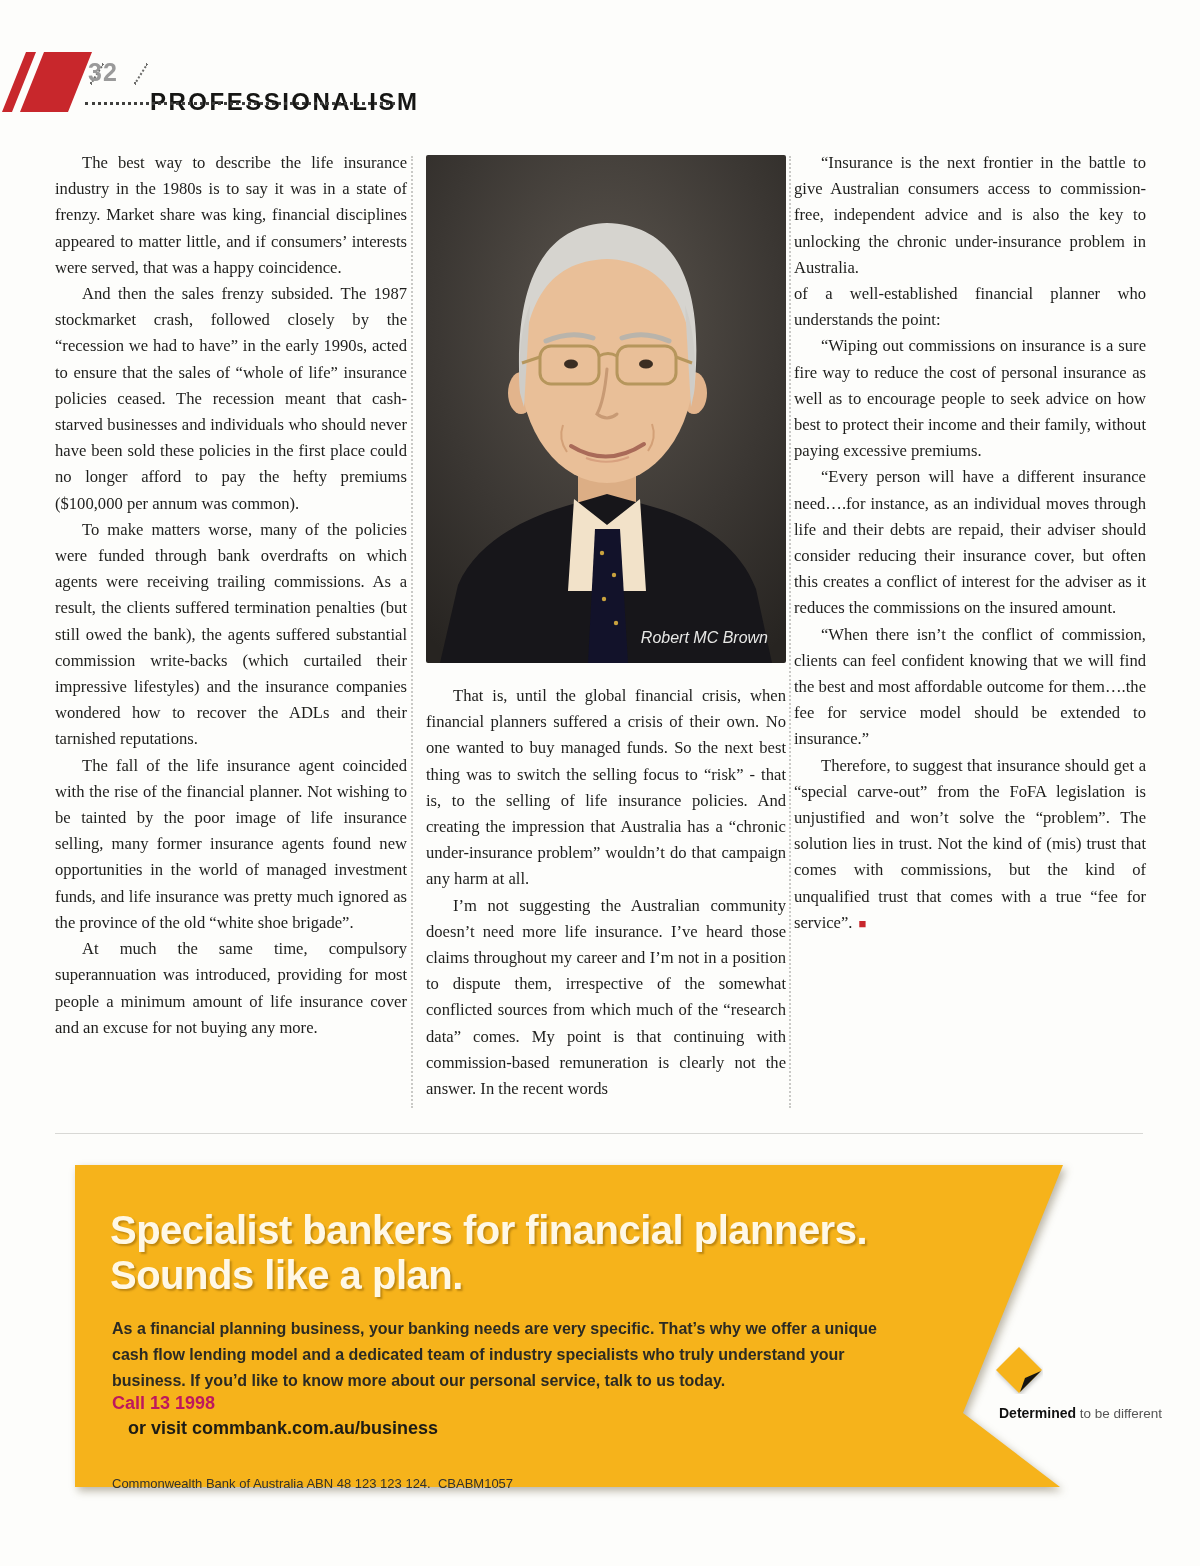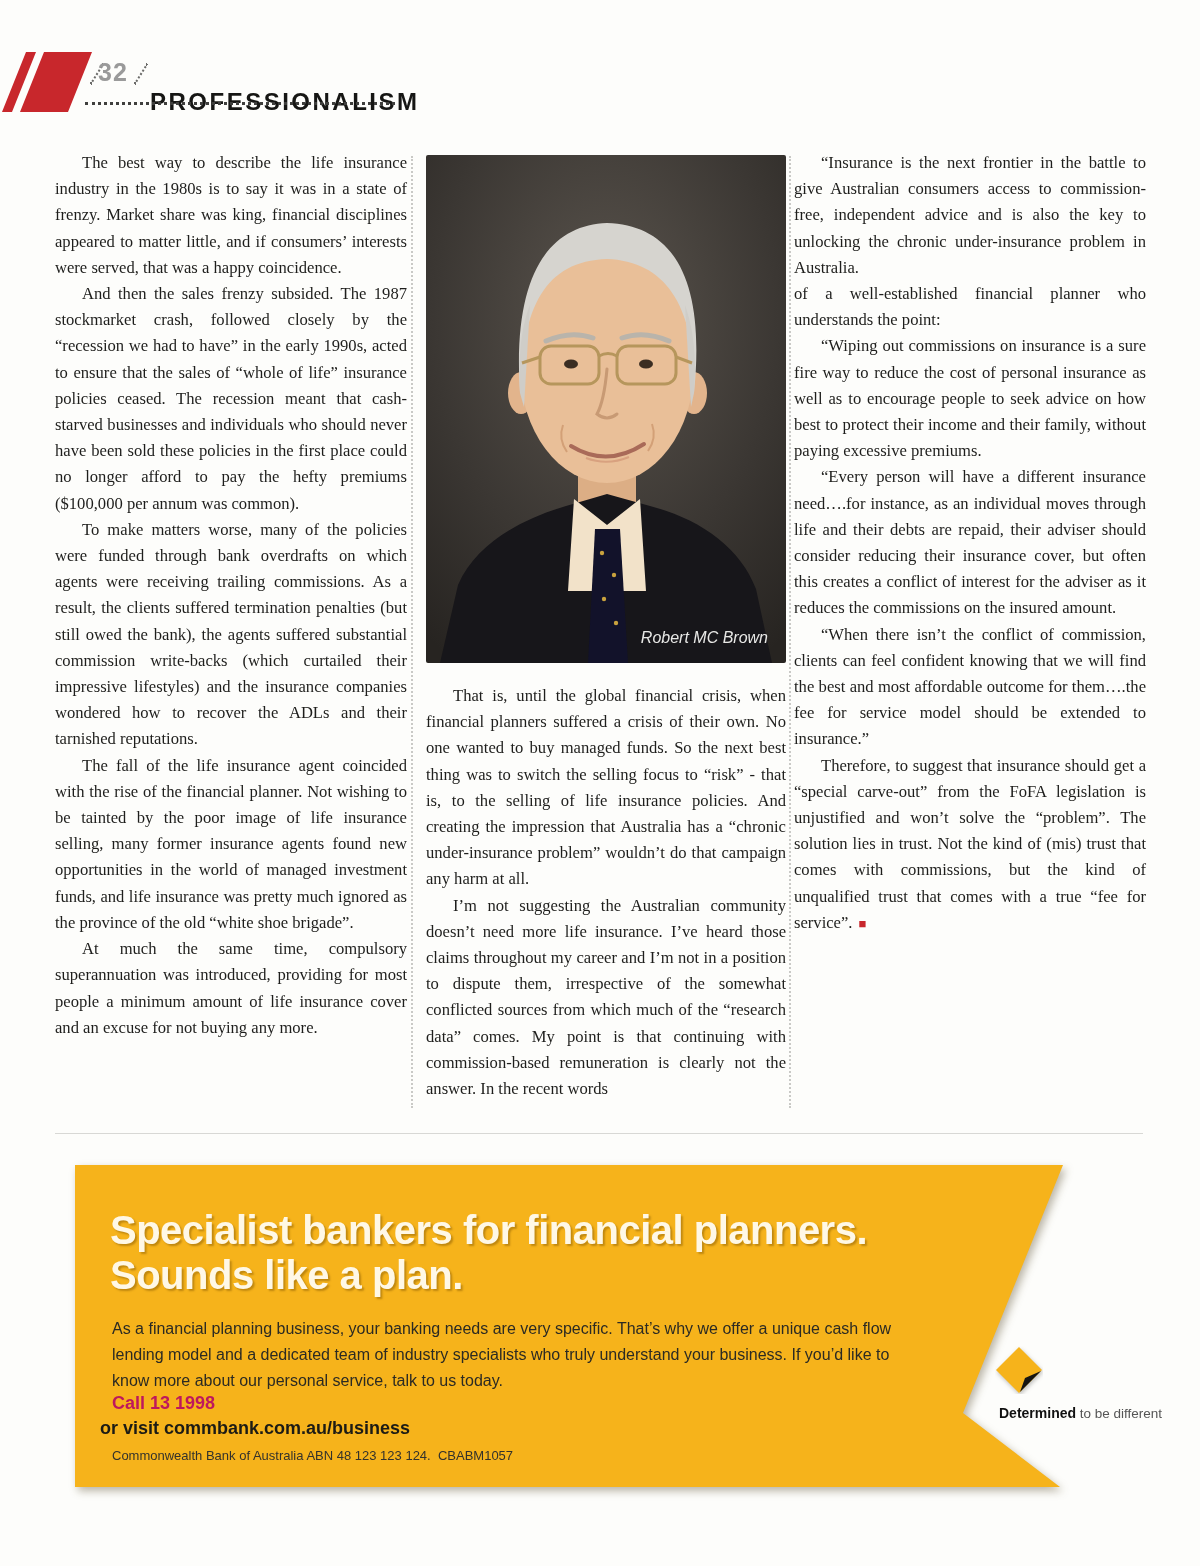--- a/index.html
+++ b/index.html
@@ -4,21 +4,21 @@
 <style>
   :root{
     --yellow:#F6B31B; --red:#C8272C; --ink:#1E1E1C; --cream:#FFF8E6;
     --graynum:#9A9A9A; --adink:#2B2A23;
   }
   html,body{margin:0;padding:0;}
   body{width:1200px;height:1566px;position:relative;background:#FDFDFB;overflow:hidden;
        font-family:"Liberation Sans",sans-serif;}
   
   .hdr-flag{position:absolute;left:2px;top:52px;}
-  .hdr-num{position:absolute;left:98px;top:58px;font-size:25px;font-weight:bold;
+  .hdr-num{position:absolute;left:88px;top:58px;font-size:25px;font-weight:bold;
            color:var(--graynum);letter-spacing:1px;}
   .hdr-title{position:absolute;left:150px;top:58px;font-size:24px;font-weight:bold;
              color:#161614;letter-spacing:2.5px;margin-top:30px;}
   .hdr-dotline{position:absolute;left:85px;top:76px;width:310px;height:26px;
                border-bottom:3px dotted #3F3F3D;}
   .hdr-tick{position:absolute;width:0;height:24px;border-left:2px dotted #6b6b69;
             transform:rotate(32deg);}
   .tick1{left:96px;top:62px;} .tick2{left:140px;top:62px;}
   
   .col{position:absolute;top:150px;width:352px;color:var(--ink);text-align:justify;
@@ -34,24 +34,24 @@
   .photo-caption{position:absolute;right:18px;bottom:12px;font-family:"Liberation Sans",sans-serif;
                  font-style:italic;font-size:16px;color:#E8E8E6;}
   .rule-above-ad{position:absolute;left:55px;top:1133px;width:1088px;height:1px;background:#D8D8D5;}
   
   .ad{position:absolute;left:0;top:1150px;width:1200px;height:400px;}
   .ad-svg{position:absolute;left:60px;top:0;}
   .ad-headline{position:absolute;left:110px;top:58px;font-size:40px;line-height:45px;
                font-weight:bold;color:var(--cream);letter-spacing:-0.5px;
                text-shadow:2px 2px 2px rgba(125,82,0,0.45);}
   .ad-body{position:absolute;left:112px;top:166px;width:800px;font-size:16px;line-height:26px;
-           color:var(--adink);}
+           color:var(--adink);font-weight:bold;}
   .ad-call{position:absolute;left:112px;top:243px;font-size:18px;font-weight:bold;color:#be185d;}
-  .ad-visit{position:absolute;left:100px;top:268px;font-size:18px;font-weight:bold;color:#1C1B15;}
-  .ad-fine{position:absolute;left:112px;top:298px;font-size:13px;color:#33322C;white-space:pre-wrap;}
+  .ad-visit{position:absolute;left:128px;top:268px;font-size:18px;font-weight:bold;color:#1C1B15;}
+  .ad-fine{position:absolute;left:112px;top:326px;font-size:13px;color:#33322C;white-space:pre-wrap;}
   .ad-logo{position:absolute;left:995px;top:196px;}
   .ad-tagline{position:absolute;left:981px;top:255px;width:170px;font-size:13.5px;color:#555;padding-left:18px;}
   .ad-tagline b{color:#111;font-size:14px;}
 </style>
 </head>
 <body>
 
 <div>
   <svg class="hdr-flag" width="96" height="60" viewBox="0 0 96 60">
     <polygon points="24,0 90,0 66,60 0,60" fill="#C8272C"></polygon>

